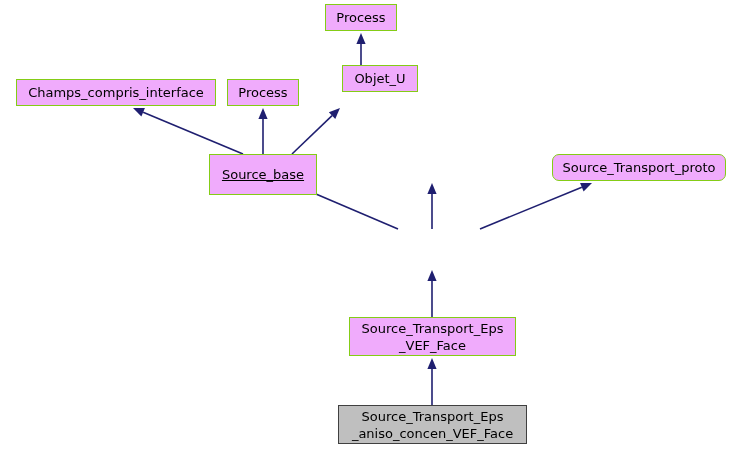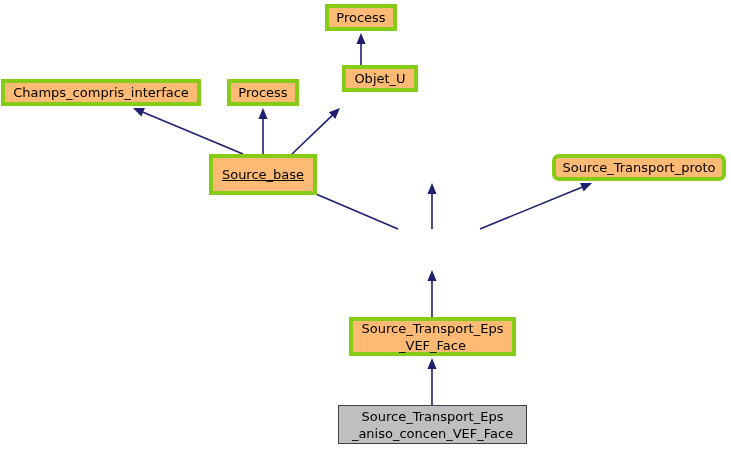--- a/index.html
+++ b/index.html
@@ -21,22 +21,22 @@
     position: absolute;
     left: 0;
     top: 0;
     width: 731px;
     height: 455px;
     pointer-events: none;
   }
   .node {
     position: absolute;
     box-sizing: border-box;
-    border: 4px solid #84cc16;
-    background: #fdba74;
+    border: 1px solid #84cc16;
+    background: #f0abfc;
     color: #000000;
     display: flex;
     align-items: center;
     justify-content: center;
     text-align: center;
     font-size: 13px;
     line-height: 17px;
     letter-spacing: 0px;
     white-space: pre-line;
     z-index: 2;
@@ -70,21 +70,21 @@
       <line x1="432" y1="229" x2="432" y2="194" stroke="#1f1f70" stroke-width="1.6"></line>
       <polygon points="432,183 436.6,194 427.4,194" fill="#1f1f70"></polygon>
       <line x1="480" y1="229" x2="581.824781997837" y2="187.1791073937455" stroke="#1f1f70" stroke-width="1.6"></line>
       <polygon points="592,183 583.5724087261306,191.4341985582864 580.0771552695435,182.92401622920463" fill="#1f1f70"></polygon>
       <line x1="432" y1="317" x2="432" y2="281" stroke="#1f1f70" stroke-width="1.6"></line>
       <polygon points="432,270 436.6,281 427.4,281" fill="#1f1f70"></polygon>
       <line x1="432" y1="405" x2="432" y2="369" stroke="#1f1f70" stroke-width="1.6"></line>
       <polygon points="432,358 436.6,369 427.4,369" fill="#1f1f70"></polygon>
     </svg>
 <div class="node" style="left: 325px; top: 4px; width: 72px; height: 27px;"><span class="node-label">Process</span></div>
-    <div class="node" style="left: 1px; top: 79px; width: 200px; height: 27px;"><span class="node-label">Champs_compris_interface</span></div>
+    <div class="node" style="left: 16px; top: 79px; width: 200px; height: 27px;"><span class="node-label">Champs_compris_interface</span></div>
     <div class="node" style="left: 227px; top: 79px; width: 72px; height: 27px;"><span class="node-label">Process</span></div>
     <div class="node" style="left: 323px; top: 65px; width: 76px; height: 27px; margin-left: 19px;"><span class="node-label">Objet_U</span></div>
     <div class="node" style="left: 209px; top: 154px; width: 108px; height: 41px; text-decoration: underline;"><span class="node-label">Source_base</span></div>
     <div class="node" style="left: 552px; top: 154px; width: 174px; height: 27px; border-radius: 7px;"><span class="node-label">Source_Transport_proto</span></div>
     <div class="node" style="left: 349px; top: 317px; width: 167px; height: 39px;"><span class="node-label">Source_Transport_Eps
 _VEF_Face</span></div>
     <div class="node highlight" style="left: 338px; top: 405px; width: 189px; height: 39px;"><span class="node-label">Source_Transport_Eps
 _aniso_concen_VEF_Face</span></div>
   </div>
 

